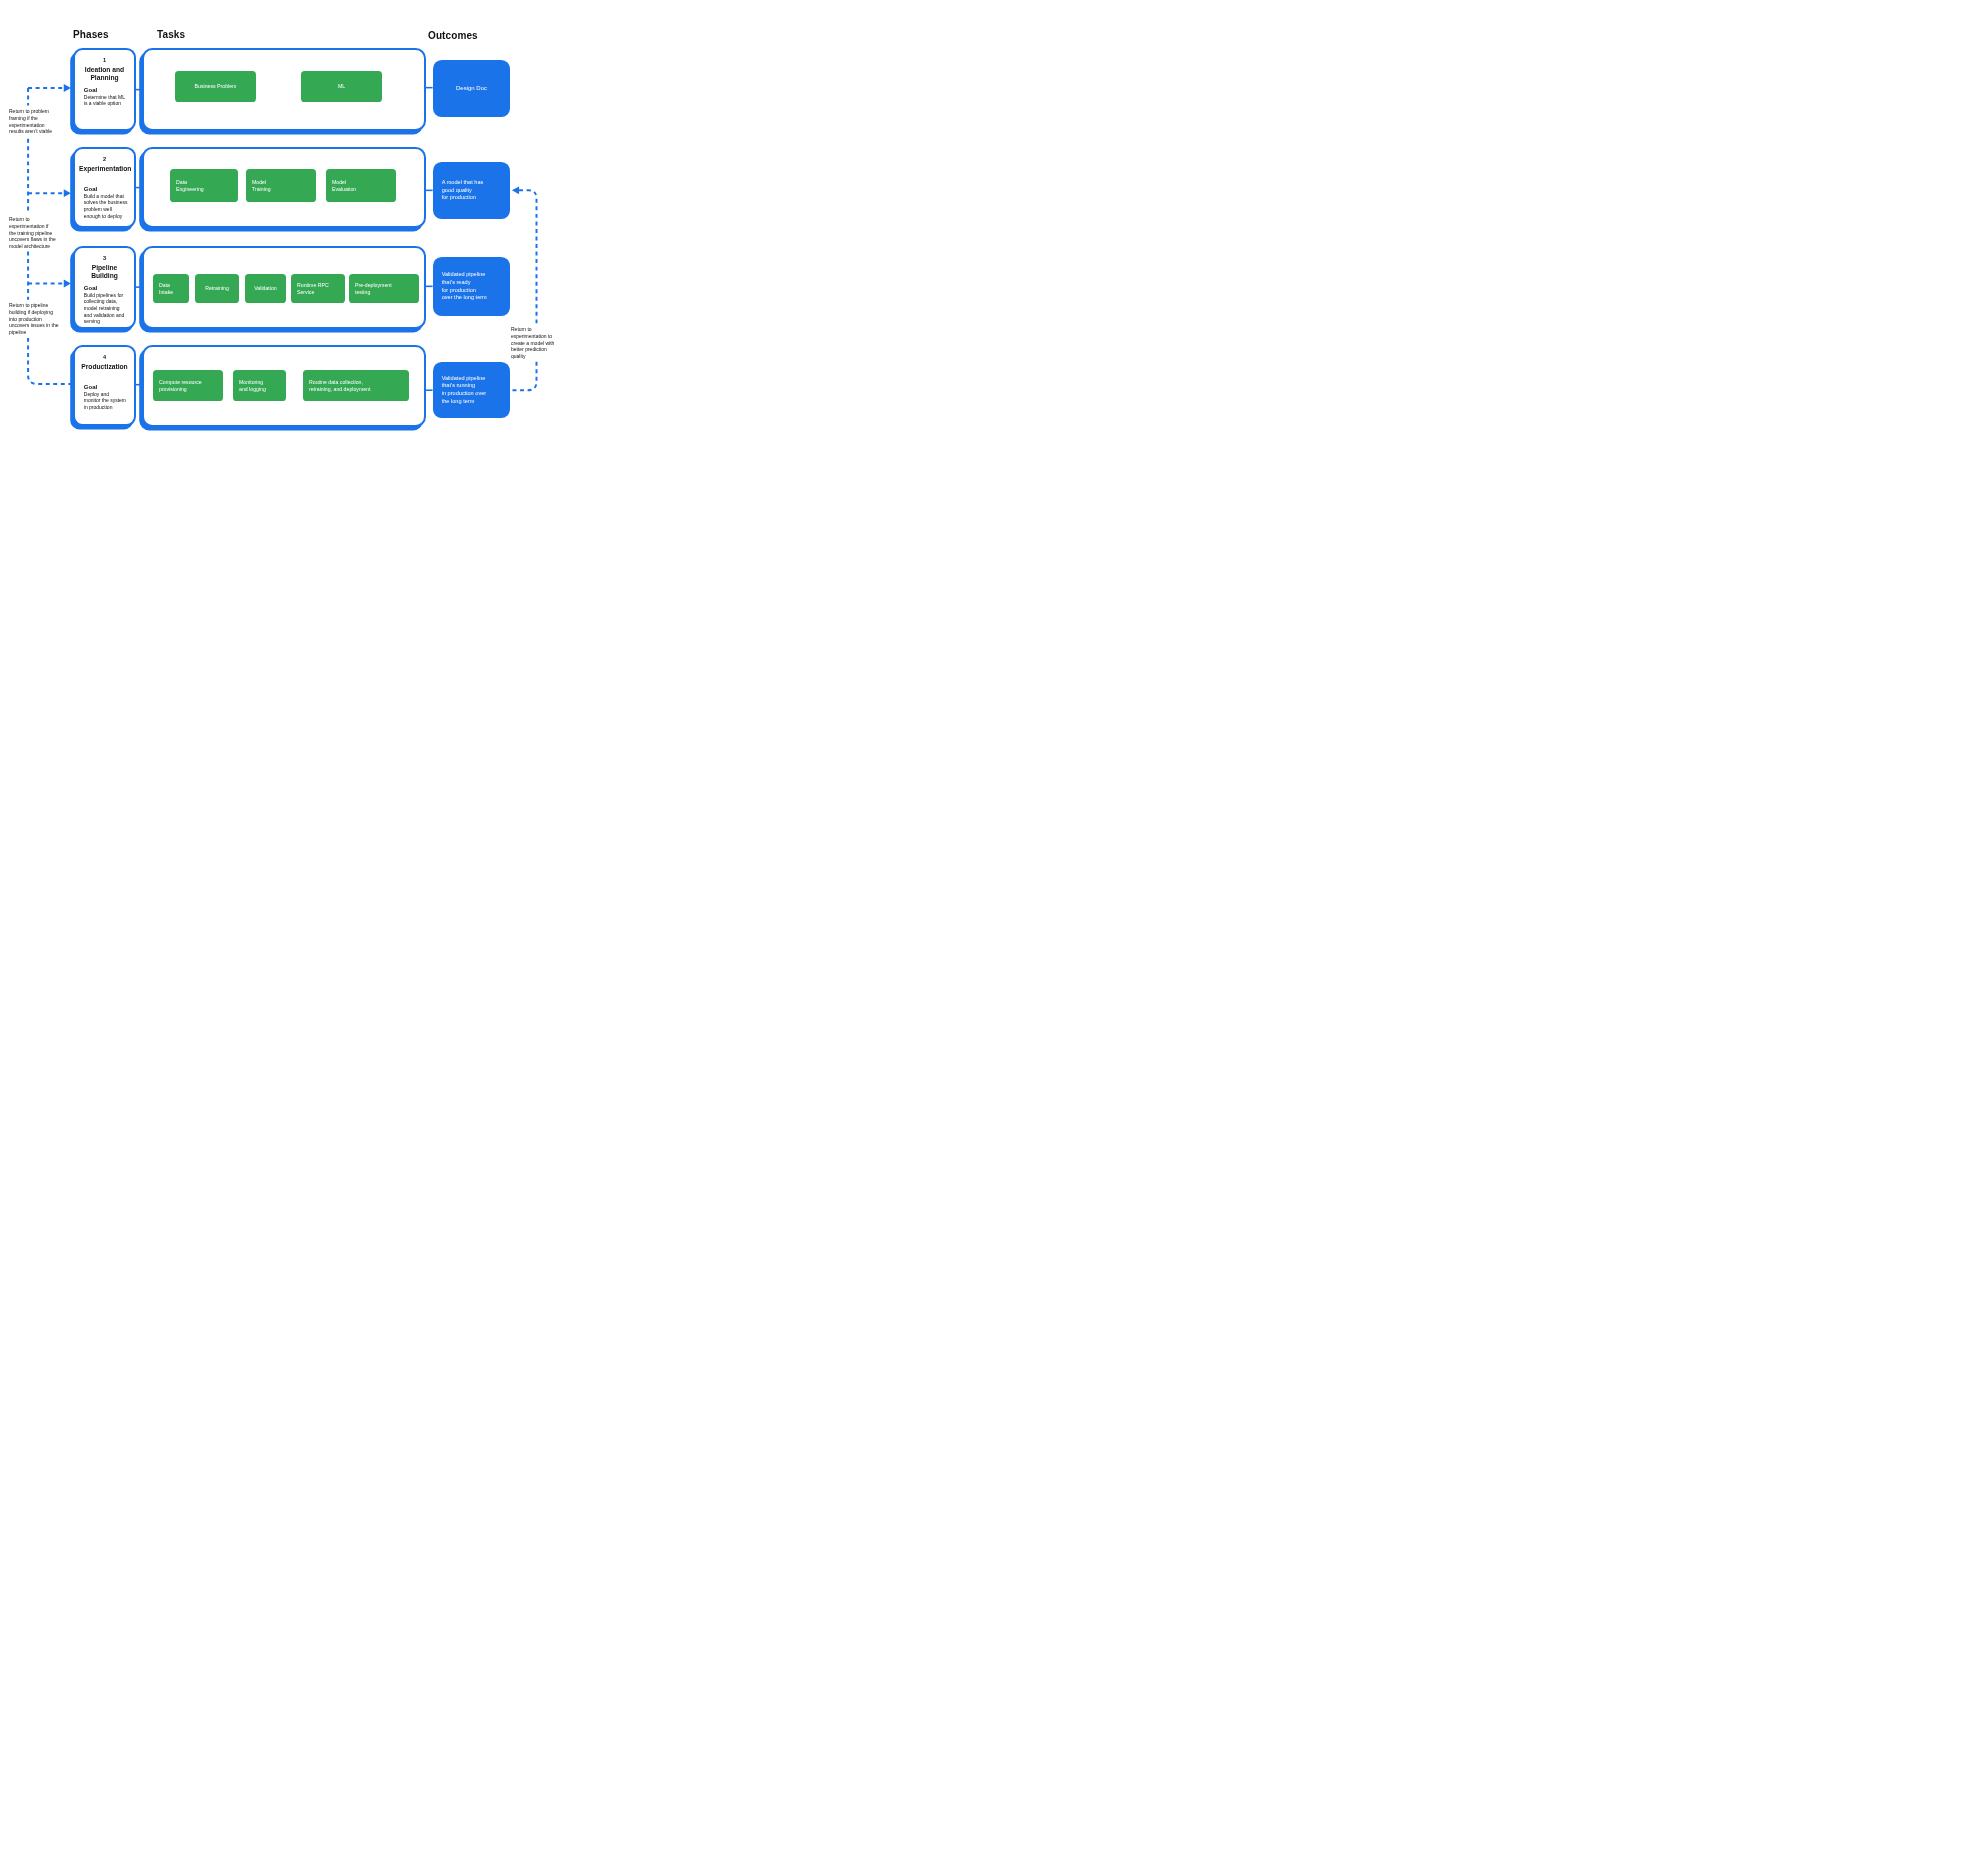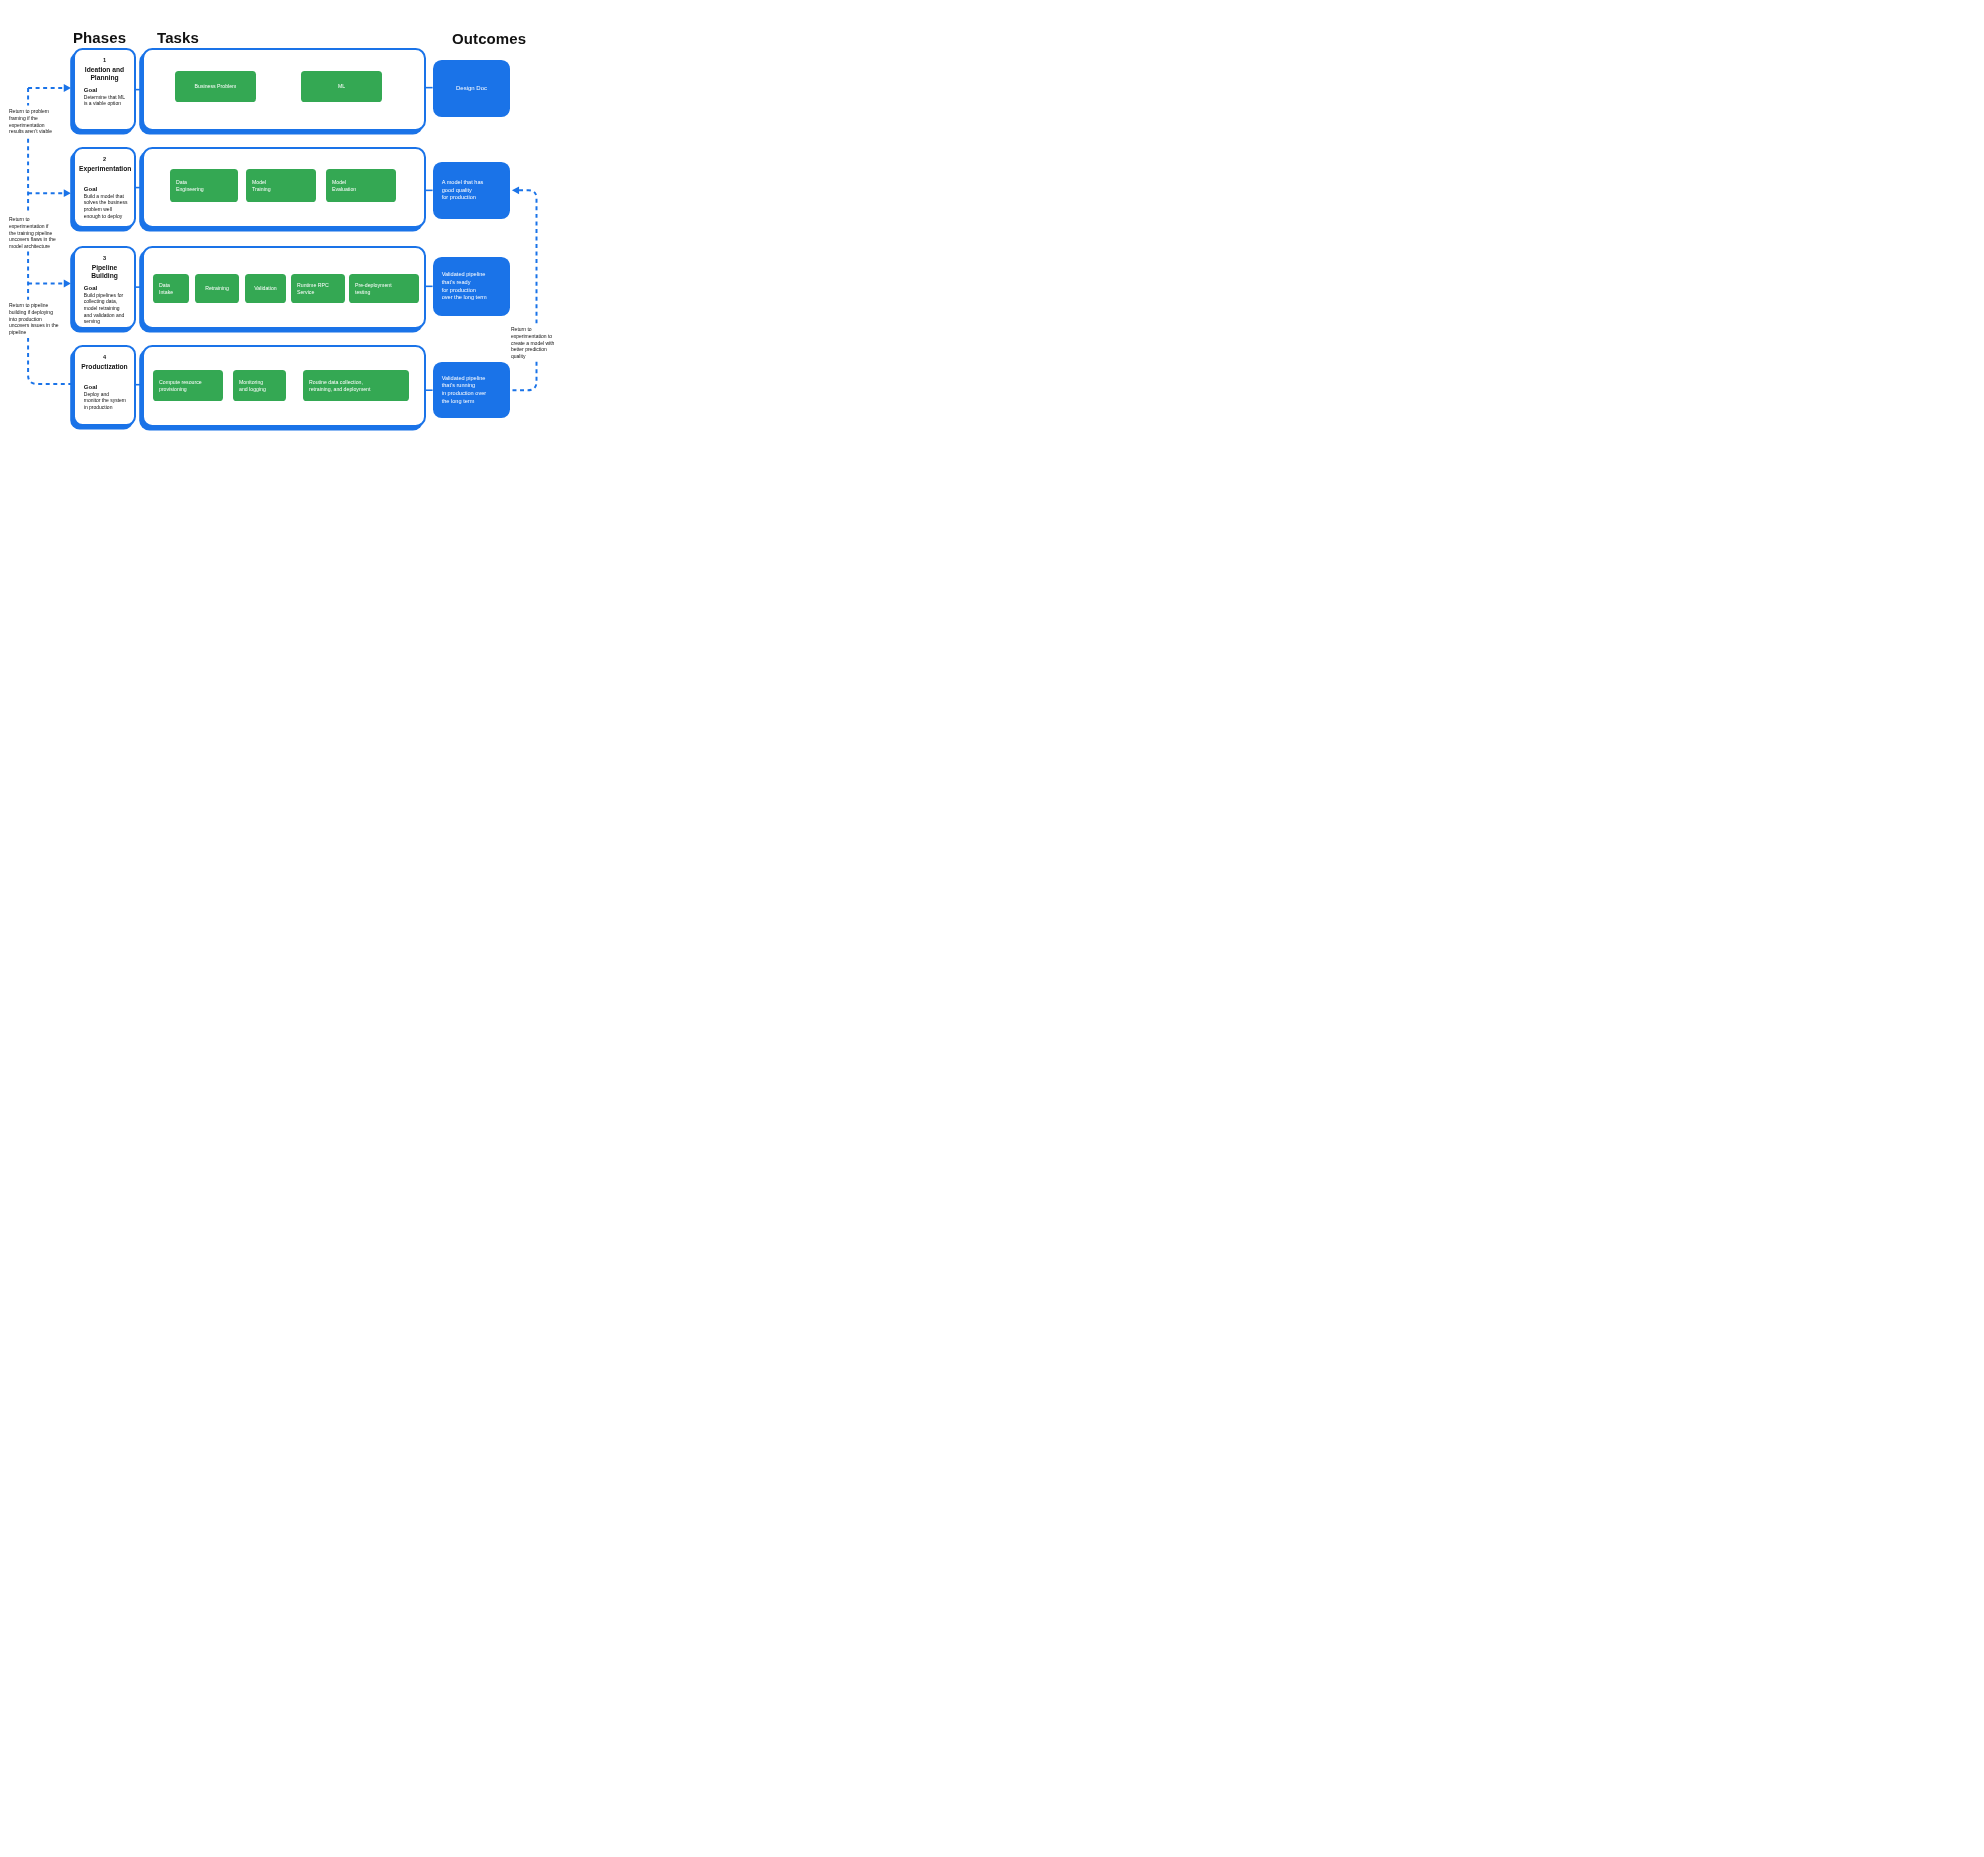--- a/index.html
+++ b/index.html
@@ -6,21 +6,21 @@
   * { box-sizing: border-box; }
   body { margin:0; background:#ffffff; font-family:"Liberation Sans", sans-serif; color:var(--ink); }
   .canvas { position:relative; width:563px; height:464px; background:#fff; overflow:hidden; }
   .wires { position:absolute; left:0; top:0; z-index:1; }
   .wire-blue   { stroke:var(--blue); fill:none; stroke-width:4; }
   .wire-green  { stroke:var(--green); fill:none; stroke-width:5; }
   .wire-dashed { stroke:var(--blue); fill:none; stroke-width:5; stroke-dasharray:10 9; stroke-linecap:butt; }
   .arrow-blue  { fill:var(--blue); stroke:none; }
   .arrow-green { fill:var(--green); stroke:none; }
 
-  .hdr { position:absolute; z-index:3; font-size:15px; font-weight:bold; letter-spacing:0.1px; }
+  .hdr { position:absolute; z-index:3; font-size:10px; font-weight:bold; letter-spacing:0.1px; }
 
   .phase-card { position:absolute; z-index:2; background:#fff; border:2px solid var(--blue);
     border-radius:9.5px; box-shadow:-2.8px 3.6px 0 var(--blue); padding:7.1px 4px 4px 4px;
     display:flex; flex-direction:column; }
   .phase-num   { text-align:center; font-size:5.6px; font-weight:bold; }
   .phase-title { text-align:center; font-size:6.7px; font-weight:bold; line-height:1.18; margin-top:2.8px;
                  min-height:16.7px; white-space:pre-line; }
   .goal-label  { font-size:6px; font-weight:bold; margin:4px 0 1.2px 4.8px; }
   .goal-text   { font-size:5px; line-height:1.32; margin-left:4.8px; white-space:pre-line; }
 
@@ -101,21 +101,21 @@
 
     <g>
       <polygon class="arrow-blue" points="1290,480 1308,470 1308,490"></polygon>
       <path class="wire-dashed" d="M1308,480 H1332 Q1352,480 1352,500 V816"></path>
       <path class="wire-dashed" d="M1352,912 V962 Q1352,984 1330,984 H1285"></path>
     </g>
   </svg>
 
   <div class="hdr" style="left:73px; top:29px;">Phases</div>
   <div class="hdr" style="left:157px; top:29px;">Tasks</div>
-  <div class="hdr" style="left:452px; top:30px;">Outcomes</div>
+  <div class="hdr" style="left:428px; top:30px;">Outcomes</div>
 
   <div class="phase-card" style="left:73px; top:48px; width:63px; height:83px;">
     <div class="phase-num">1</div>
     <div class="phase-title">Ideation and
 Planning</div>
     <div class="goal-label">Goal</div>
     <div class="goal-text">Determine that ML
 is a viable option</div>
   </div>
   <div class="tasks-box" style="left:142px; top:48px; width:284px; height:83px;"></div>

